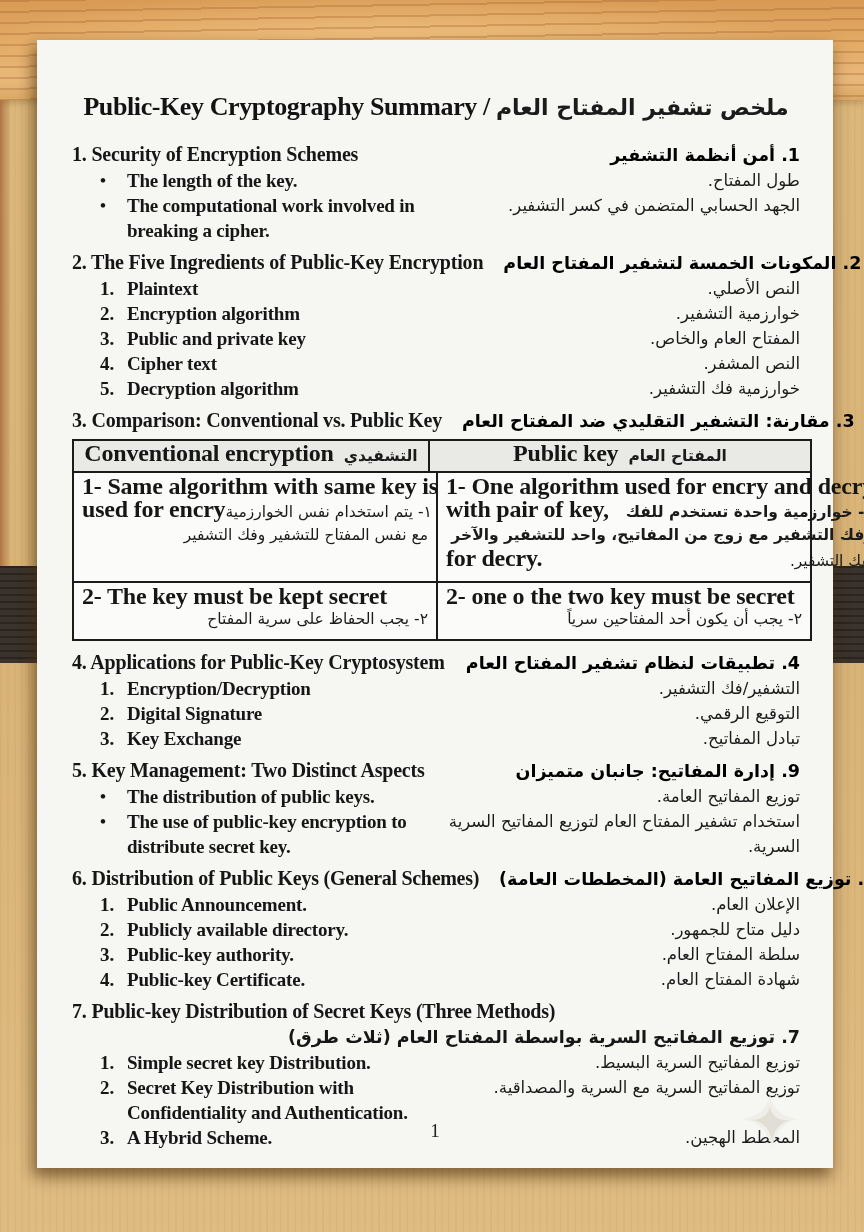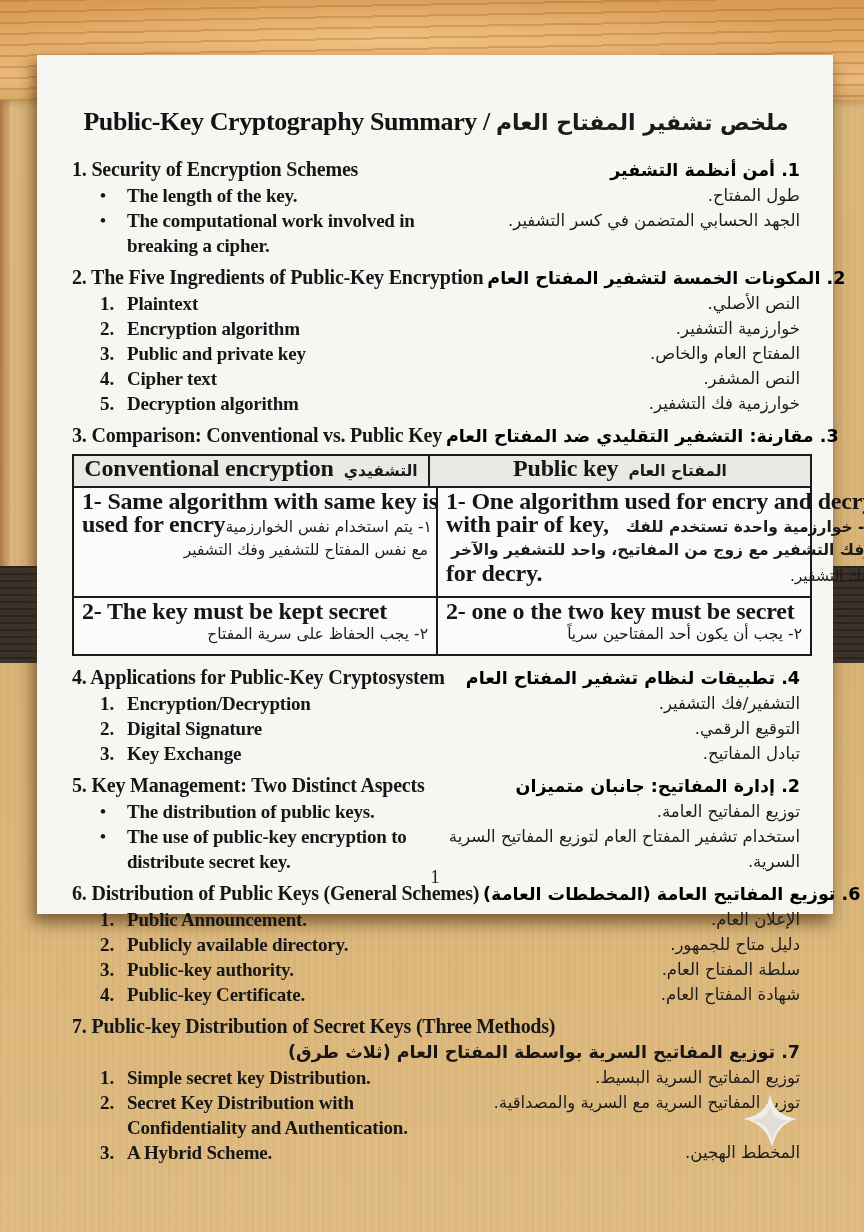--- a/index.html
+++ b/index.html
@@ -12,33 +12,33 @@
   .wood-top{position:absolute;top:0;left:0;right:0;height:100px;
     background-image:
       repeating-linear-gradient(179deg, rgba(150,85,35,.28) 0 2px, rgba(0,0,0,0) 2px 11px),
       radial-gradient(ellipse at 45% 40%, rgba(255,220,160,.45) 0%, rgba(0,0,0,0) 60%),
       linear-gradient(180deg,#d89a55 0%,#e3ab66 45%,#e9b97b 80%,#d9a864 100%);
     box-shadow:0 3px 6px rgba(90,55,20,.25);}
   .left-sliver{position:absolute;top:100px;left:0;width:11px;height:466px;
     background:linear-gradient(90deg, rgba(155,85,45,.65), rgba(155,85,45,0));}
   .dark-band{position:absolute;top:566px;left:0;right:0;height:97px;background:#3b332b;
     background-image:repeating-linear-gradient(180deg, rgba(0,0,0,.28) 0 2px, rgba(0,0,0,0) 2px 7px);}
-  .paper{position:absolute;left:37px;top:55px;width:796px;height:859px;background:#f6f6f3;
+  .paper{position:absolute;left:37px;top:40px;width:796px;height:1128px;background:#f6f6f3;
     box-shadow:-5px 7px 12px rgba(75,45,15,.42), 0 9px 16px rgba(75,45,15,.35);}
   .content{position:absolute;left:35px;top:0;width:728px;}
 
   .en{font-family:"Liberation Serif","DejaVu Serif",serif;font-weight:700;color:#161616;letter-spacing:-.2px;}
   .ar{font-family:"DejaVu Sans",sans-serif;color:#1b1b1b;direction:rtl;unicode-bidi:isolate;}
 
   .title{margin-top:50px;text-align:center;font-size:26px;line-height:34px;font-weight:700;
     color:#131313;white-space:nowrap;letter-spacing:-.4px;}
   .title .t-ar{font-family:"DejaVu Sans",sans-serif;font-size:22px;font-weight:700;}
 
   .h-row{display:flex;justify-content:space-between;align-items:baseline;margin-top:6px;
-    font-size:20px;line-height:26px;white-space:nowrap;gap:4px;}
+    font-size:20px;line-height:26px;white-space:nowrap;gap:20px;}
   .h-en{flex:0 1 auto;}
   .h-reg{font-weight:700;letter-spacing:-.3px;}
   .h-ar{font-family:"DejaVu Sans",sans-serif;font-weight:700;font-size:17.5px;direction:rtl;unicode-bidi:isolate;flex:0 0 auto;}
   .h-ar-line{margin-top:1px;text-align:right;font-family:"DejaVu Sans",sans-serif;font-weight:700;
     font-size:17.5px;line-height:25px;direction:rtl;unicode-bidi:isolate;color:#161616;}
 
   .item{display:flex;align-items:flex-start;font-size:19px;line-height:25px;}
   .mark{flex:0 0 27px;margin-left:28px;font-family:"Liberation Serif",serif;font-weight:700;color:#161616;}
   .mark.bullet{font-size:17px;}
   .itext{white-space:nowrap;font-family:"Liberation Serif","DejaVu Serif",serif;font-weight:700;color:#161616;letter-spacing:-.2px;}
@@ -197,21 +197,21 @@
         <span class="ar-side">التوقيع الرقمي.</span>
       </div>
       <div class="item">
         <span class="mark">3.</span>
         <span class="itext">Key Exchange</span>
         <span class="ar-side">تبادل المفاتيح.</span>
       </div>
 
       <div class="h-row">
         <span class="h-en en">5. Key Management: Two Distinct Aspects</span>
-        <span class="h-ar">2. إدارة المفاتيح: جانبان متميزان</span>
+        <span class="h-ar">9. إدارة المفاتيح: جانبان متميزان</span>
       </div>
       <div class="item">
         <span class="mark bullet">•</span>
         <span class="itext">The distribution of public keys.</span>
         <span class="ar-side">توزيع المفاتيح العامة.</span>
       </div>
       <div class="item">
         <span class="mark bullet">•</span>
         <span class="itext">
             <span class="l">The use of public-key encryption to</span>

